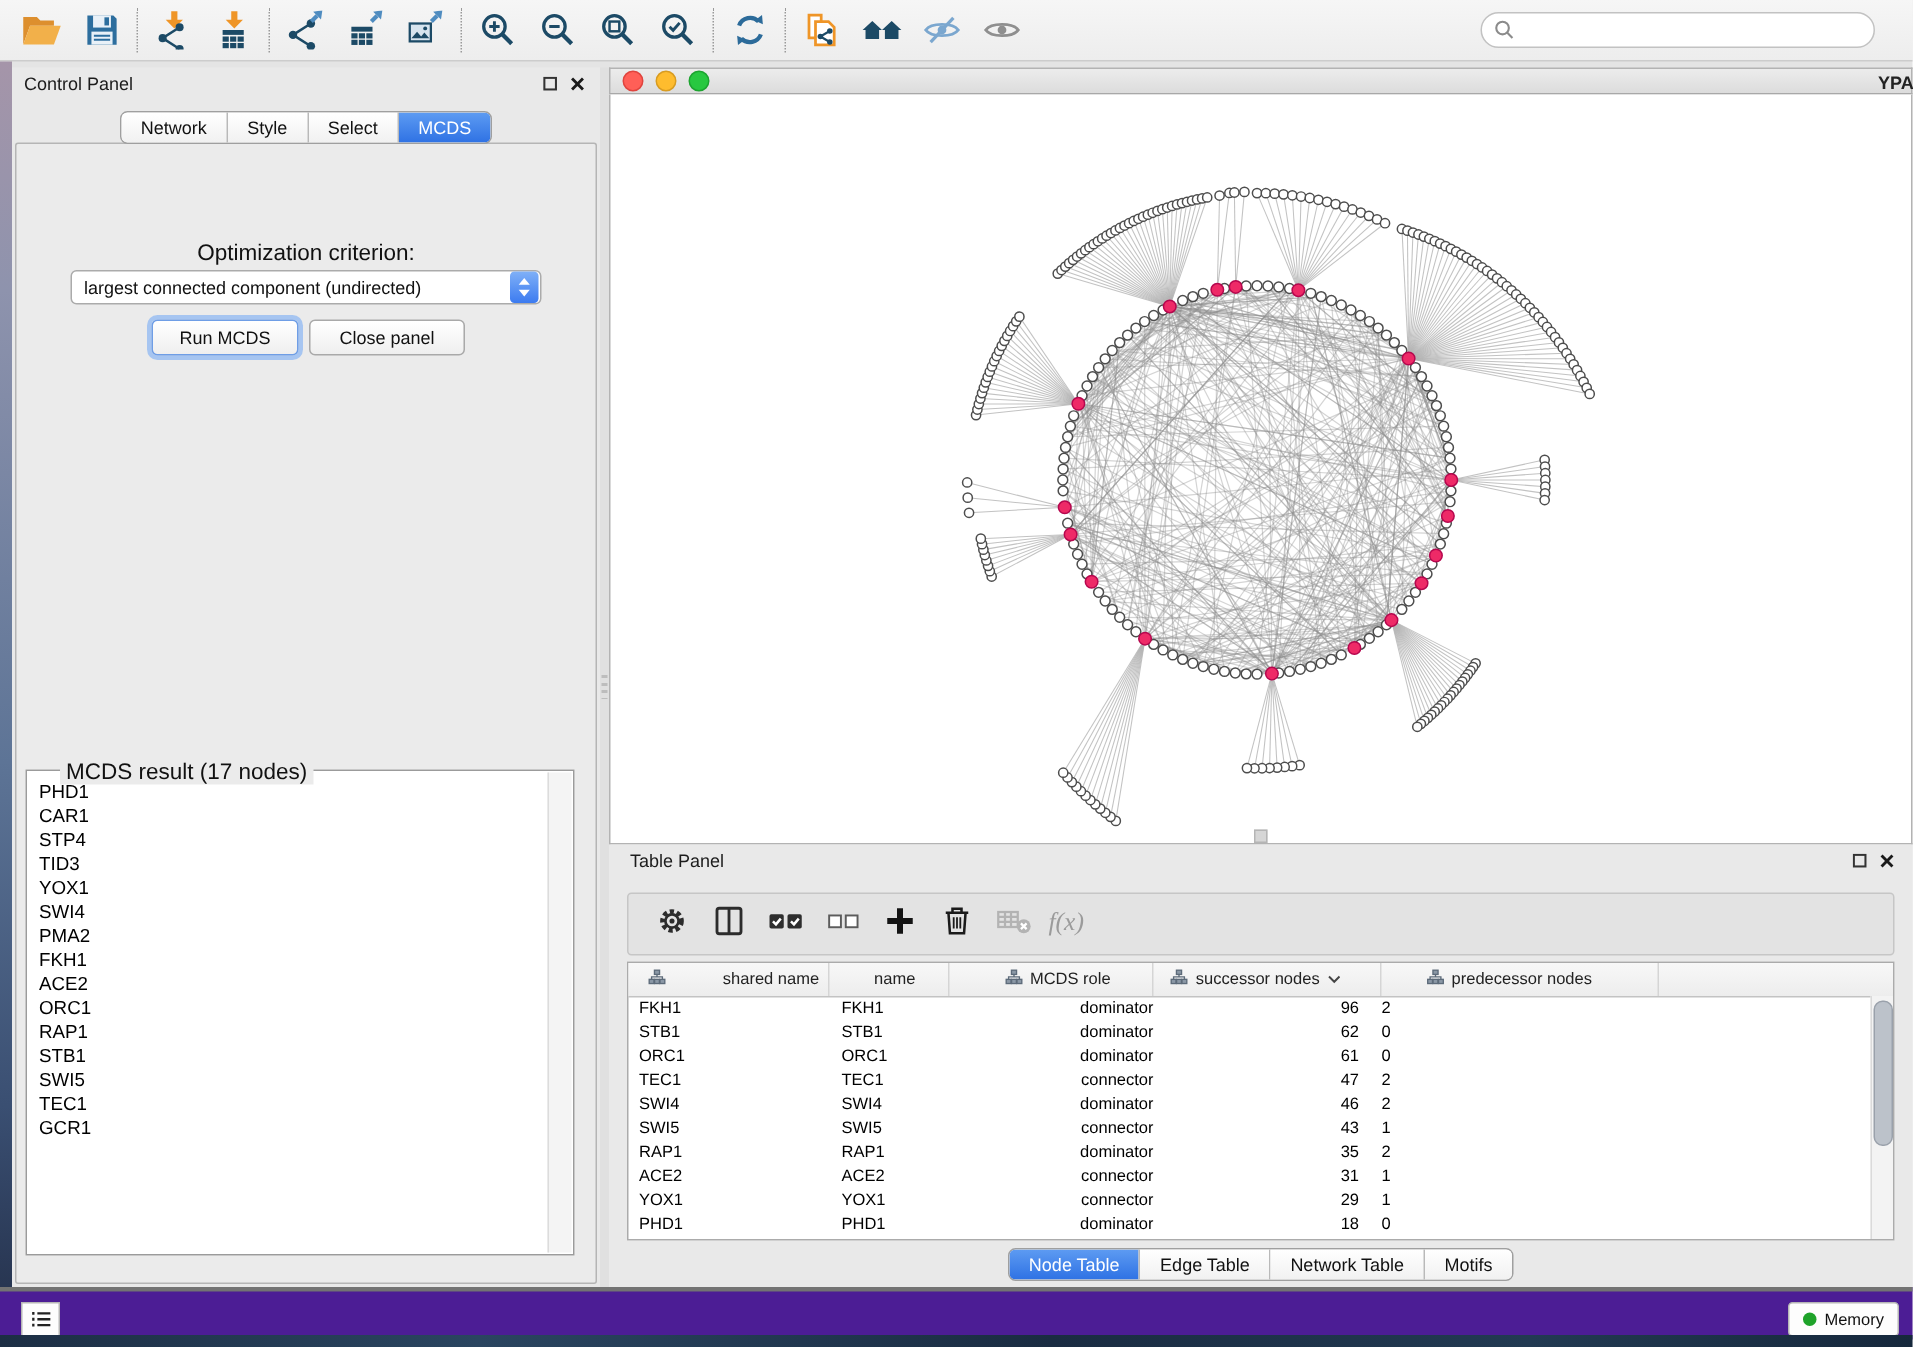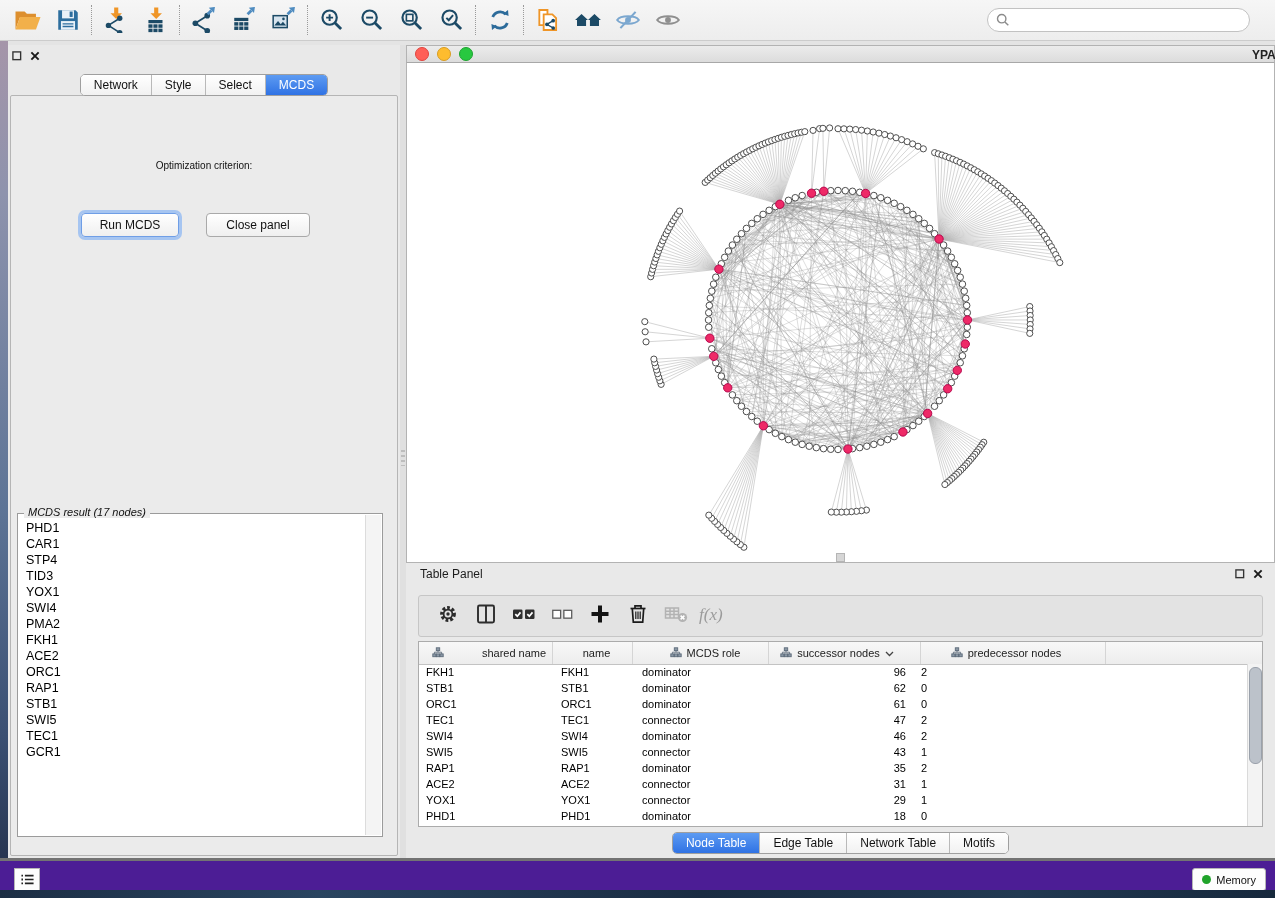--- a/index.html
+++ b/index.html
@@ -27,32 +27,32 @@
   .panel-title{font-size:12px;color:#1c1c1c;padding-left:8px;flex:1;}
   .win-ic{width:18px;height:14px;display:inline-flex;align-items:center;justify-content:center;cursor:default;}
   .cp-box{position:absolute;left:2px;top:50px;right:2px;bottom:2px;background:#ebebeb;
     border:1px solid #b5b5b5;border-radius:2px;}
   .tabs{position:absolute;left:0;top:29px;width:100%;display:flex;justify-content:center;z-index:3;}
   .tabgroup{display:inline-flex;border:1px solid #9f9f9f;border-radius:5px;overflow:hidden;background:#ffffff;}
   .tab{font-size:12px;padding:3px 13px;background:linear-gradient(#ffffff,#f1f1f1);color:#111;
     border-right:1px solid #b9b9b9;cursor:default;}
   .tab:last-child{border-right:none;}
   .tab.active{background:linear-gradient(#5d9bf2,#2f72e4);color:#ffffff;}
-  .opt-label{position:absolute;left:0;top:64px;width:100%;text-align:center;font-size:10px;color:#111;}
+  .opt-label{position:absolute;left:0;top:64px;width:100%;text-align:center;font-size:15px;color:#111;}
   .selectbox{position:absolute;left:36px;top:84px;width:314px;height:23px;background:#ffffff;
     border:1px solid #ababab;border-radius:4px;display:flex;align-items:center;box-sizing:border-box;}
   .selectbox .val{flex:1;font-size:12px;padding-left:8px;color:#111;white-space:nowrap;}
   .stepper{width:19px;height:21px;border-radius:3px;margin-right:1px;
     background:linear-gradient(#7fb0f7,#3c7bf0);display:flex;flex-direction:column;align-items:center;justify-content:center;gap:1px;}
   .btn{position:absolute;height:24px;font-size:12px;color:#111;text-align:center;line-height:22px;
     background:linear-gradient(#ffffff,#efefef);border:1px solid #a9a9a9;border-radius:4px;box-sizing:border-box;cursor:default;}
-  .btn-run{left:70px;top:117px;width:98px;border-color:#6f9ee6;box-shadow:0 0 0 3px rgba(110,165,245,.55);}
+  .btn-run{left:90px;top:117px;width:98px;border-color:#6f9ee6;box-shadow:0 0 0 3px rgba(110,165,245,.55);}
   .btn-close{left:195px;top:117px;width:104px;}
   .fieldset{position:absolute;left:6px;top:417px;right:14px;bottom:18px;border:1px solid #9b9b9b;background:#ffffff;}
-  .fieldset .legend{position:absolute;left:6px;top:-8px;background:#ebebeb;padding:0 4px;font-size:11px;color:#111;font-style:italic;}
+  .fieldset .legend{position:absolute;left:22px;top:-8px;background:#ebebeb;padding:0 4px;font-size:15px;color:#111;}
   .result-list{position:absolute;left:1px;top:6px;right:17px;bottom:1px;overflow:hidden;}
   .result-item{font-size:12.5px;line-height:16px;padding-left:7px;color:#000;}
   .list-scroll{position:absolute;top:1px;right:1px;bottom:1px;width:15px;background:#f4f4f4;border-left:1px solid #dcdcdc;}
   
   .v-splitter{position:absolute;left:400px;top:45px;width:6px;height:813px;background:#e0e0e0;}
   .v-splitter .dots{position:absolute;left:1px;top:405px;width:4px;height:16px;
     background:repeating-linear-gradient(#bdbdbd 0 2px,transparent 2px 5px);}
   
   .network-window{position:absolute;left:406px;top:45px;width:869px;height:518px;}
   .net-titlebar{position:absolute;left:0;top:0;width:100%;height:18px;
@@ -73,21 +73,21 @@
   .ttbtn{display:inline-flex;align-items:center;justify-content:center;width:38px;height:34px;cursor:default;}
   .data-table{position:absolute;left:12px;top:78px;right:12px;height:186px;background:#ffffff;border:1px solid #ababab;box-sizing:border-box;}
   .thead{display:flex;height:22px;background:linear-gradient(#f8f8f8,#ededed);border-bottom:1px solid #c3c3c3;}
   .th{display:flex;align-items:center;justify-content:center;gap:5px;font-size:11px;color:#222;
     border-right:1px solid #d5d5d5;box-sizing:border-box;overflow:hidden;cursor:default;}
   .tbody{position:absolute;left:0;top:22px;right:14px;bottom:0;overflow:hidden;}
   .tr{display:flex;height:16px;align-items:center;}
   .td{font-size:11px;color:#000;box-sizing:border-box;overflow:hidden;white-space:nowrap;}
   .c0{width:134px;padding-left:7px;gap:38px;}
   .c1{width:80px;padding-left:8px;}
-  .c2{width:136px;padding-left:9px;}
+  .c2{width:136px;padding-left:9px;text-align:right;}
   .c3{width:152px;text-align:right;padding-right:15px;}
   .c4{width:185px;text-align:left;padding-right:14px;}
   .c5{flex:1;}
   .vscroll{position:absolute;top:22px;right:0;bottom:0;width:14px;background:#f3f3f3;border-left:1px solid #dadada;}
   .vthumb{position:absolute;left:1px;top:3px;width:11px;height:95px;background:#bcc2ca;border:1px solid #9aa1ab;border-radius:6px;}
   .table-tabs{position:absolute;left:0;top:269px;width:100%;display:flex;justify-content:center;}
   
   .status-bar{position:absolute;left:0;top:858px;width:1275px;height:32px;background:#4c1d95;border-top:3px solid #737373;}
   .list-btn{position:absolute;left:14px;top:7px;width:24px;height:21px;background:#fdfdfd;border:1px solid #b6b6b6;
     display:flex;align-items:center;justify-content:center;}
@@ -295,33 +295,45 @@
         <path d="M8.9 8.9l3.4 3.4" stroke="#8b8b8b" stroke-width="1.4"></path>
       </svg>
       <input placeholder="" style="">
     </div>
   </div>
 
   <div class="left-strip"></div>
 
   <section class="control-panel">
     <div class="panel-titlebar">
+      <span class="panel-title">Control Panel</span>
       <span class="win-ic">
         <svg width="10" height="10" viewBox="0 0 11 11">
             <rect x="1" y="1" width="8.5" height="8.5" fill="none" stroke="#333" stroke-width="1.5"></rect>
           </svg>
       </span>
       <span class="win-ic" style="margin-right:6px">
         <svg width="10" height="10" viewBox="0 0 11 11">
             <path d="M1.5 1.5l8 8M9.5 1.5l-8 8" stroke="#1a1a1a" stroke-width="2.1"></path>
           </svg>
       </span>
     </div>
     <div class="cp-box">
       <div class="opt-label">Optimization criterion:</div>
+      <div class="selectbox">
+        <span class="val">largest connected component (undirected)</span>
+        <span class="stepper">
+          <svg width="9" height="7" viewBox="0 0 9 7">
+              <path d="M0.8 5.8L4.5 1.4 8.2 5.8z" fill="#fff"></path>
+            </svg>
+          <svg width="9" height="7" viewBox="0 0 9 7">
+              <path d="M0.8 1.2L4.5 5.6 8.2 1.2z" fill="#fff"></path>
+            </svg>
+        </span>
+      </div>
       <div class="btn btn-run">Run MCDS</div>
       <div class="btn btn-close">Close panel</div>
       <div class="fieldset">
         <span class="legend">MCDS result (17 nodes)</span>
         <div class="result-list" id="result-list">
             <div class="result-item">PHD1</div>
             <div class="result-item">CAR1</div>
             <div class="result-item">STP4</div>
             <div class="result-item">TID3</div>
             <div class="result-item">YOX1</div>

